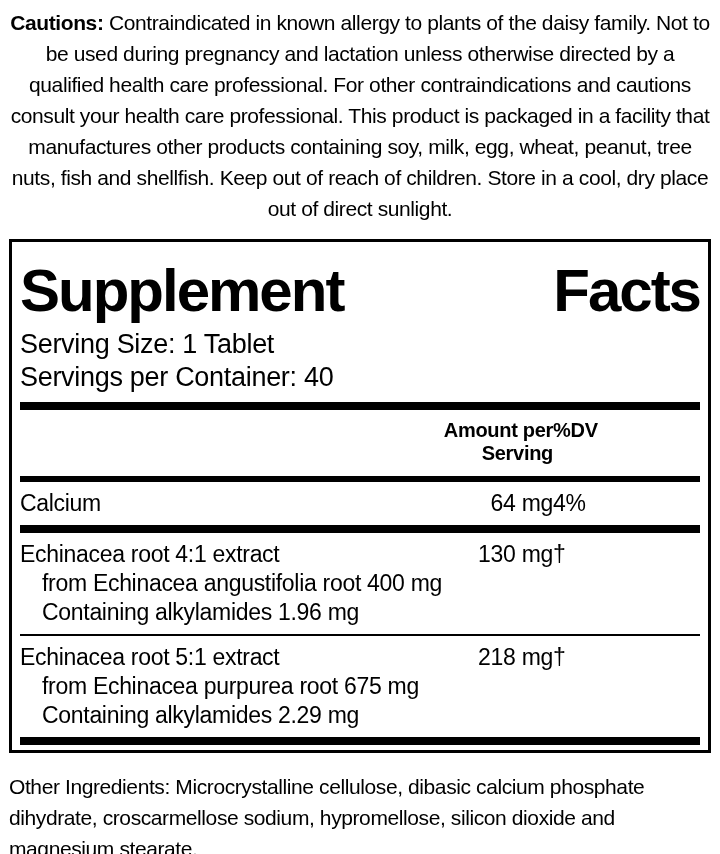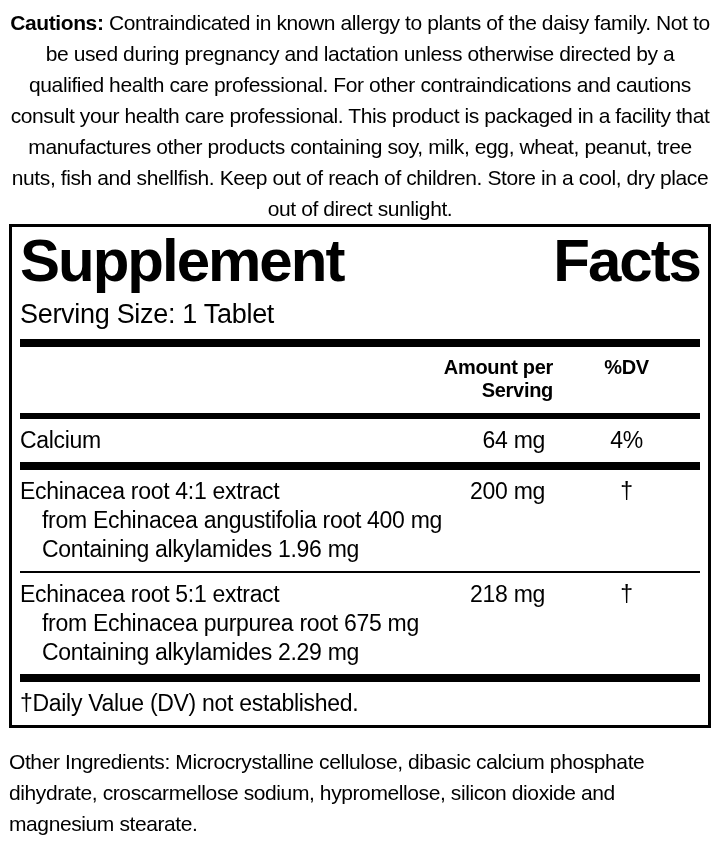--- a/index.html
+++ b/index.html
@@ -16,22 +16,23 @@
   .cautions {
     font-size: 21px;
     line-height: 31px;
     letter-spacing: -0.4px;
     text-align: center;
   }
   .cautions .lead { font-weight: bold; }
 
   
   .sf-box {
+    margin-top: 15px;
     border: 3px solid #000;
-    padding: 1px 8px 5px 8px;
+    padding: 16px 8px 5px 8px;
   }
   .sf-title {
     font-weight: bold;
     font-size: 60px;
     line-height: 66px;
     letter-spacing: -2px;
     text-align: justify;
     text-align-last: justify;
     white-space: normal;
   }
@@ -48,31 +49,31 @@
   .bar-mid { height: 6px; }
   .rule-thin { height: 2px; background: #000; width: 100%; }
   .mt8 { margin-top: 8px; }
 
   .sf-grid-row {
     display: grid;
     grid-template-columns: 1fr 160px 147px;
     align-items: baseline;
   }
   .col-amount { text-align: right; }
-  .col-dv { text-align: center; }
+  .col-dv { text-align: left; }
 
   .sf-header-row {
     font-weight: bold;
     font-size: 20px;
     letter-spacing: -0.3px;
     padding: 9px 0 11px 0;
   }
 
   .sf-row { font-size: 23px; letter-spacing: -0.3px; }
-  .sf-row-main { padding-top: 7px; line-height: 29px; gap: 8px; }
+  .sf-row-main { padding-top: 7px; line-height: 29px; }
   .sf-subline { line-height: 29px; padding-left: 22px; }
   .sf-row-block { padding-bottom: 7px; }
   .sf-sub-italic { }
 
   .sf-footnote {
     font-size: 23px;
     letter-spacing: -0.3px;
     line-height: 30px;
     padding: 6px 0 2px 0;
   }
@@ -91,20 +92,21 @@
 <div class="page">
 
   <p class="cautions"><span class="lead">Cautions:</span><span> Contraindicated in known allergy to plants of the daisy family. Not to be used during pregnancy and lactation unless otherwise directed by a qualified health care professional. For other contraindications and cautions consult your health care professional. This product is packaged in a facility that manufactures other products containing soy, milk, egg, wheat, peanut, tree nuts, fish and shellfish. Keep out of reach of children. Store in a cool, dry place out of direct sunlight.</span></p>
 
   <div class="sf-box">
 
     <div class="sf-title">Supplement Facts</div>
 
     <div class="sf-serving">
       <div>Serving Size: 1 Tablet</div>
+      <div>Servings per Container: 40</div>
     </div>
 
     <div class="bar bar-thick mt8"></div>
 
     <div class="sf-grid-row sf-header-row">
       <div></div>
       <div class="col-amount">Amount per Serving</div>
       <div class="col-dv">%DV</div>
     </div>
 
@@ -116,21 +118,21 @@
       <div>Calcium</div>
       <div class="col-amount">64 mg</div>
       <div class="col-dv">4%</div>
     </div>
     <div></div>
   </div>
 <div class="bar bar-thick"></div>
   <div class="sf-row sf-row-block">
     <div class="sf-grid-row sf-row-main">
       <div>Echinacea root 4:1 extract</div>
-      <div class="col-amount">200 mg</div>
+      <div class="col-amount">130 mg</div>
       <div class="col-dv">†</div>
     </div>
     <div>
   <div class="sf-subline"><span>from </span><span class="sf-sub-italic">Echinacea angustifolia</span><span> root 400 mg</span></div>
 
   <div class="sf-subline"><span>Containing alkylamides 1.96 mg</span><span class="sf-sub-italic"></span><span></span></div>
 </div>
   </div>
 <div class="rule-thin"></div>
   <div class="sf-row sf-row-block">
@@ -141,18 +143,17 @@
     </div>
     <div>
   <div class="sf-subline"><span>from </span><span class="sf-sub-italic">Echinacea purpurea</span><span> root 675 mg</span></div>
 
   <div class="sf-subline"><span>Containing alkylamides 2.29 mg</span><span class="sf-sub-italic"></span><span></span></div>
 </div>
   </div>
 <div class="bar bar-thick"></div>
       </div>
 
-    <div class="sf-footnote">†Daily Value (DV) not established.</div>
   </div>
 
   <p class="other-ingredients">Other Ingredients: Microcrystalline cellulose, dibasic calcium phosphate dihydrate, croscarmellose sodium, hypromellose, silicon dioxide and magnesium stearate.</p>
 
 </div>
 
 </body></html>

